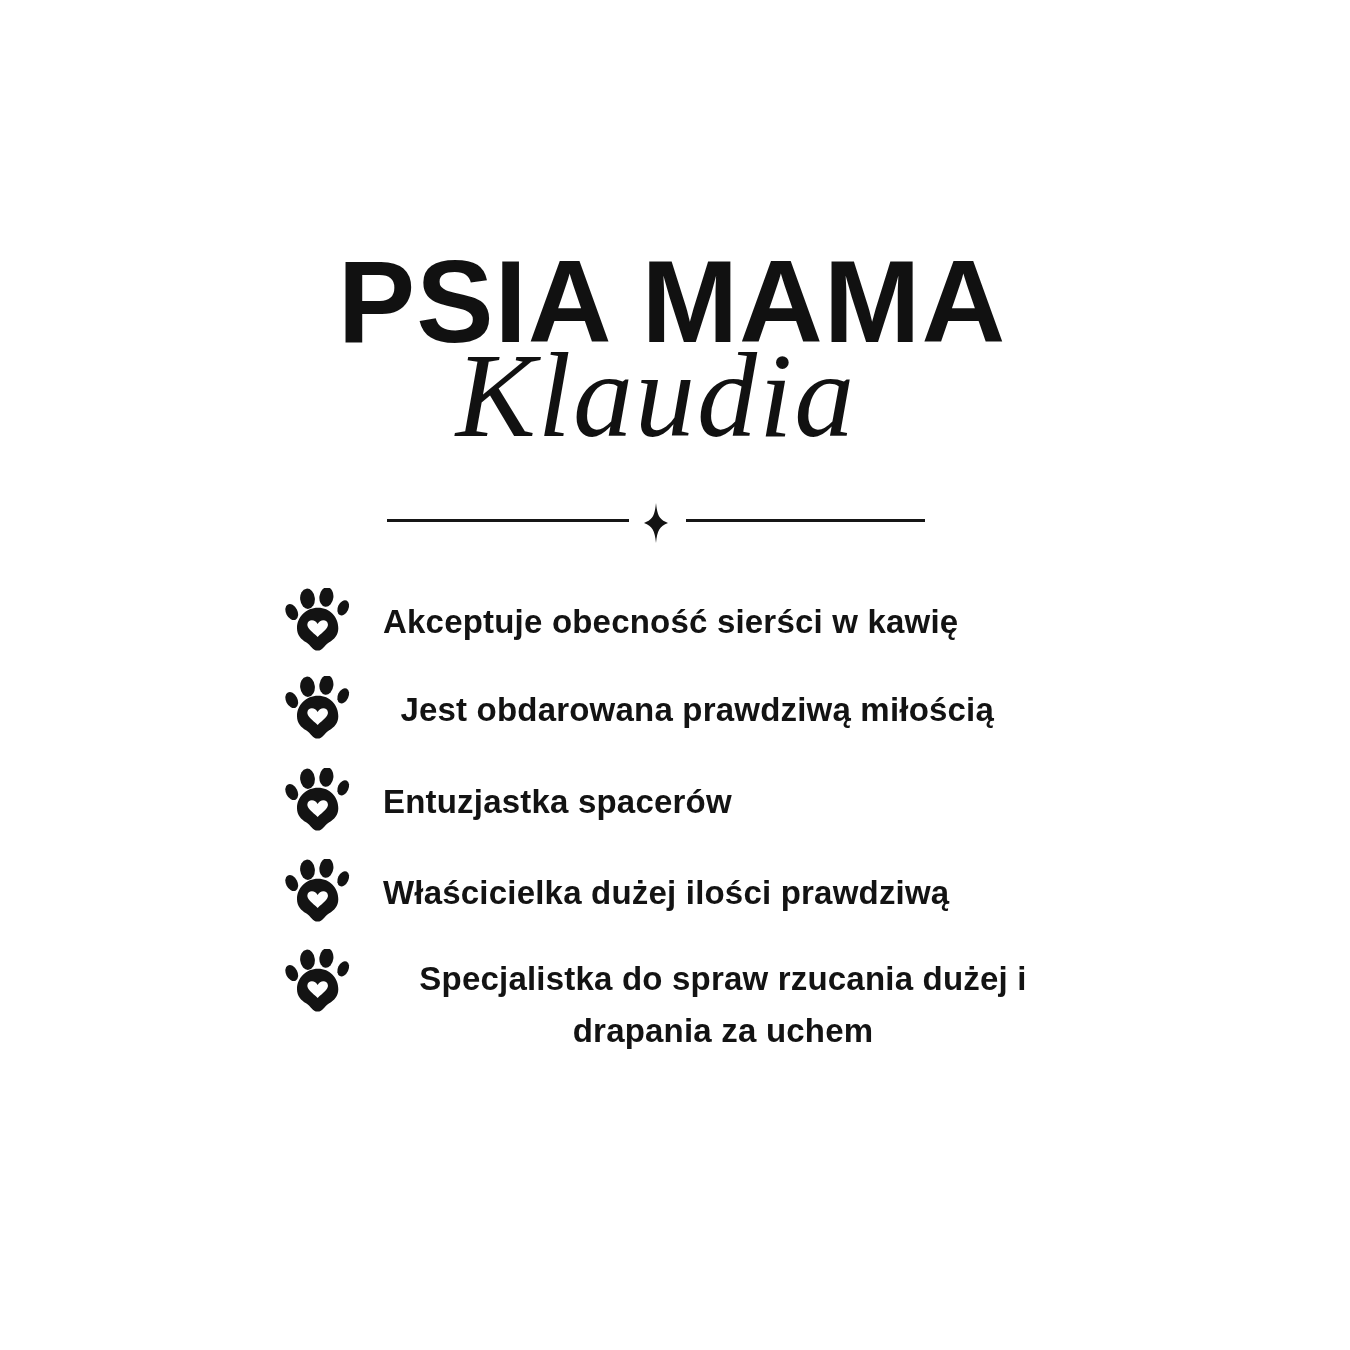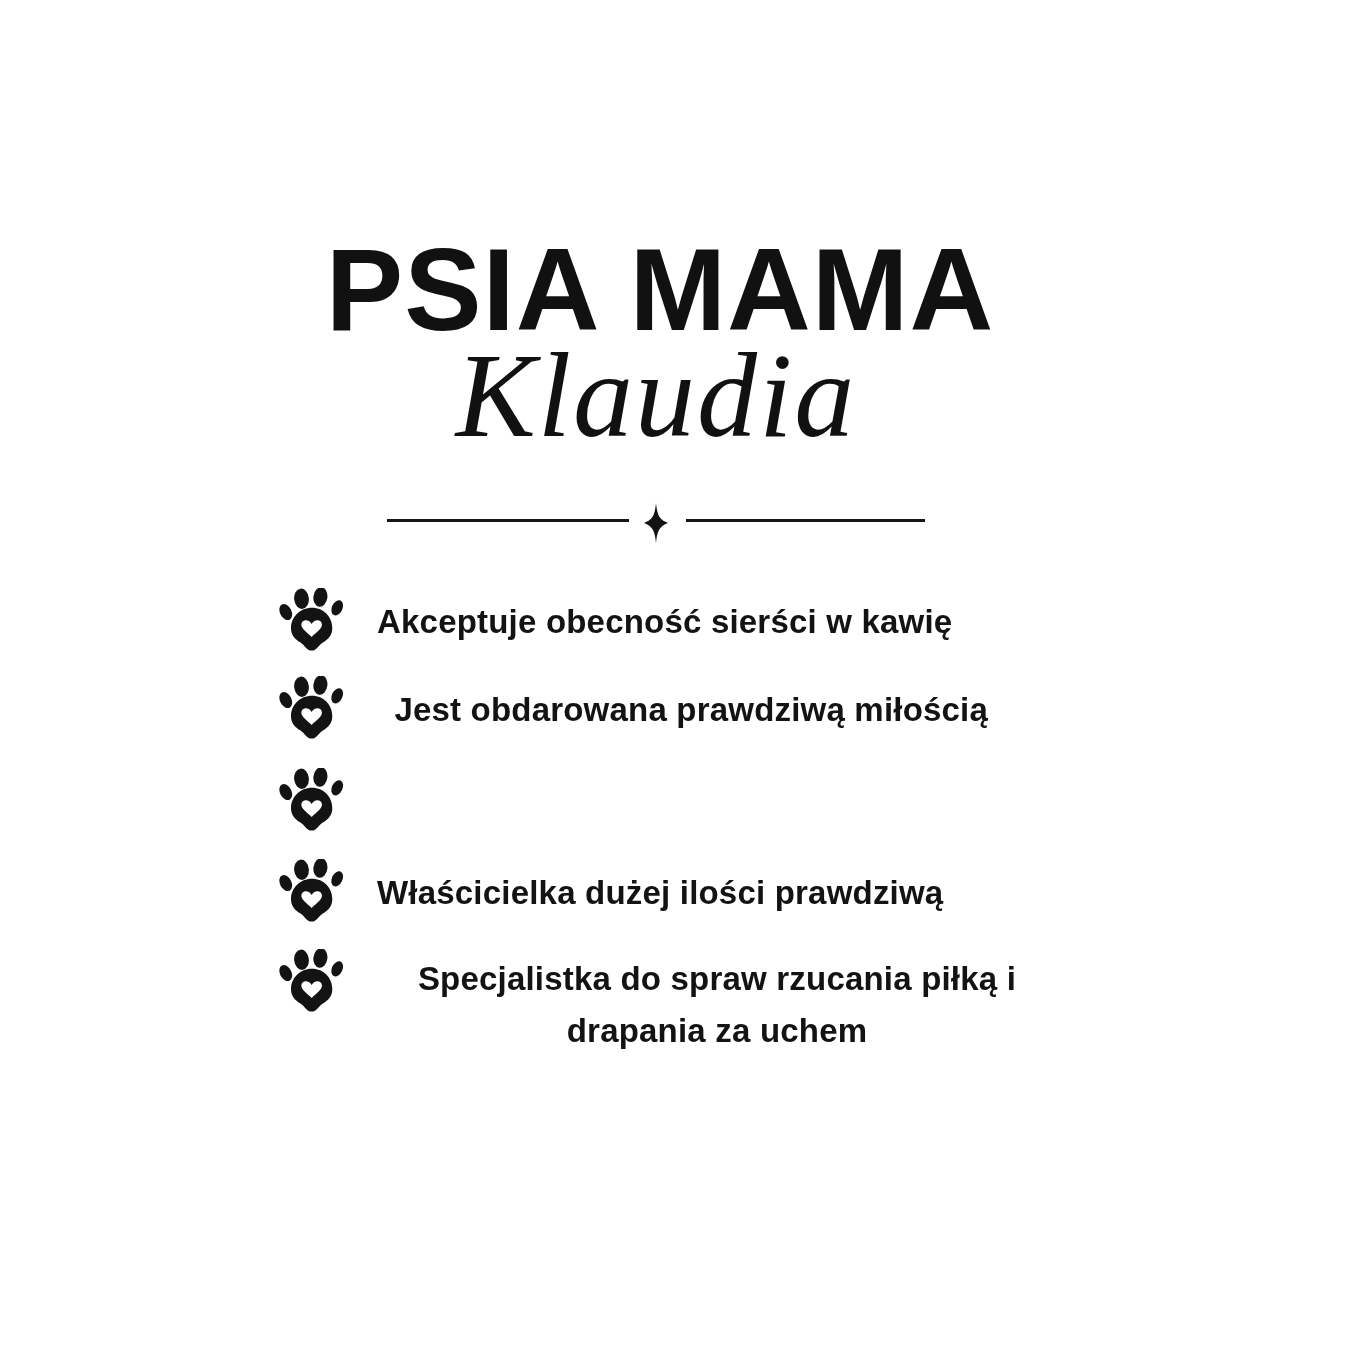--- a/index.html
+++ b/index.html
@@ -12,21 +12,21 @@
     color: #111111;
     font-family: "Liberation Sans", sans-serif;
   }
 
   
   .title {
     position: absolute;
     top: 228px;
     left: 0;
     width: 1312px;           
-    margin: 4px;
+    margin: 16px;
     text-align: center;
     font-family: "Liberation Sans", sans-serif;
     font-weight: bold;
     font-size: 116px;
     line-height: 1;
     letter-spacing: 1px;
     color: #111111;
   }
   .name {
     position: absolute;
@@ -62,21 +62,21 @@
     height: 40px;
     margin-left: 15px;
     margin-right: 18px;
     transform: translateY(3px);
     flex: 0 0 auto;
   }
 
   
   .row {
     position: absolute;
-    left: 277px;
+    left: 283px;
     height: 67px;
     display: flex;
     align-items: center;
   }
   .row-1 { top: 588px; }
   .row-2 { top: 676px; gap: 8px; }
   .row-3 { top: 768px; }
   .row-4 { top: 859px; }
   .row-5 { top: 949px; align-items: flex-start; }
 
@@ -141,30 +141,31 @@
     <svg class="paw" viewBox="0 0 100 95">
         <use href="#pawHeart"></use>
       </svg>
     <div class="item-text"> Jest obdarowana prawdziwą miłością</div>
   </div>
 
   <div class="row row-3">
     <svg class="paw" viewBox="0 0 100 95">
         <use href="#pawHeart"></use>
       </svg>
+    <div class="item-text">Entuzjastka spacerów</div>
   </div>
 
   <div class="row row-4">
     <svg class="paw" viewBox="0 0 100 95">
         <use href="#pawHeart"></use>
       </svg>
     <div class="item-text">Właścicielka dużej ilości prawdziwą</div>
   </div>
 
   <div class="row row-5">
     <svg class="paw" viewBox="0 0 100 95">
         <use href="#pawHeart"></use>
       </svg>
-    <div class="item-text">Specjalistka do spraw rzucania piłką i
+    <div class="item-text">Specjalistka do spraw rzucania dużej i
 drapania za uchem</div>
   </div>
 
 </div>
 
 </body></html>

